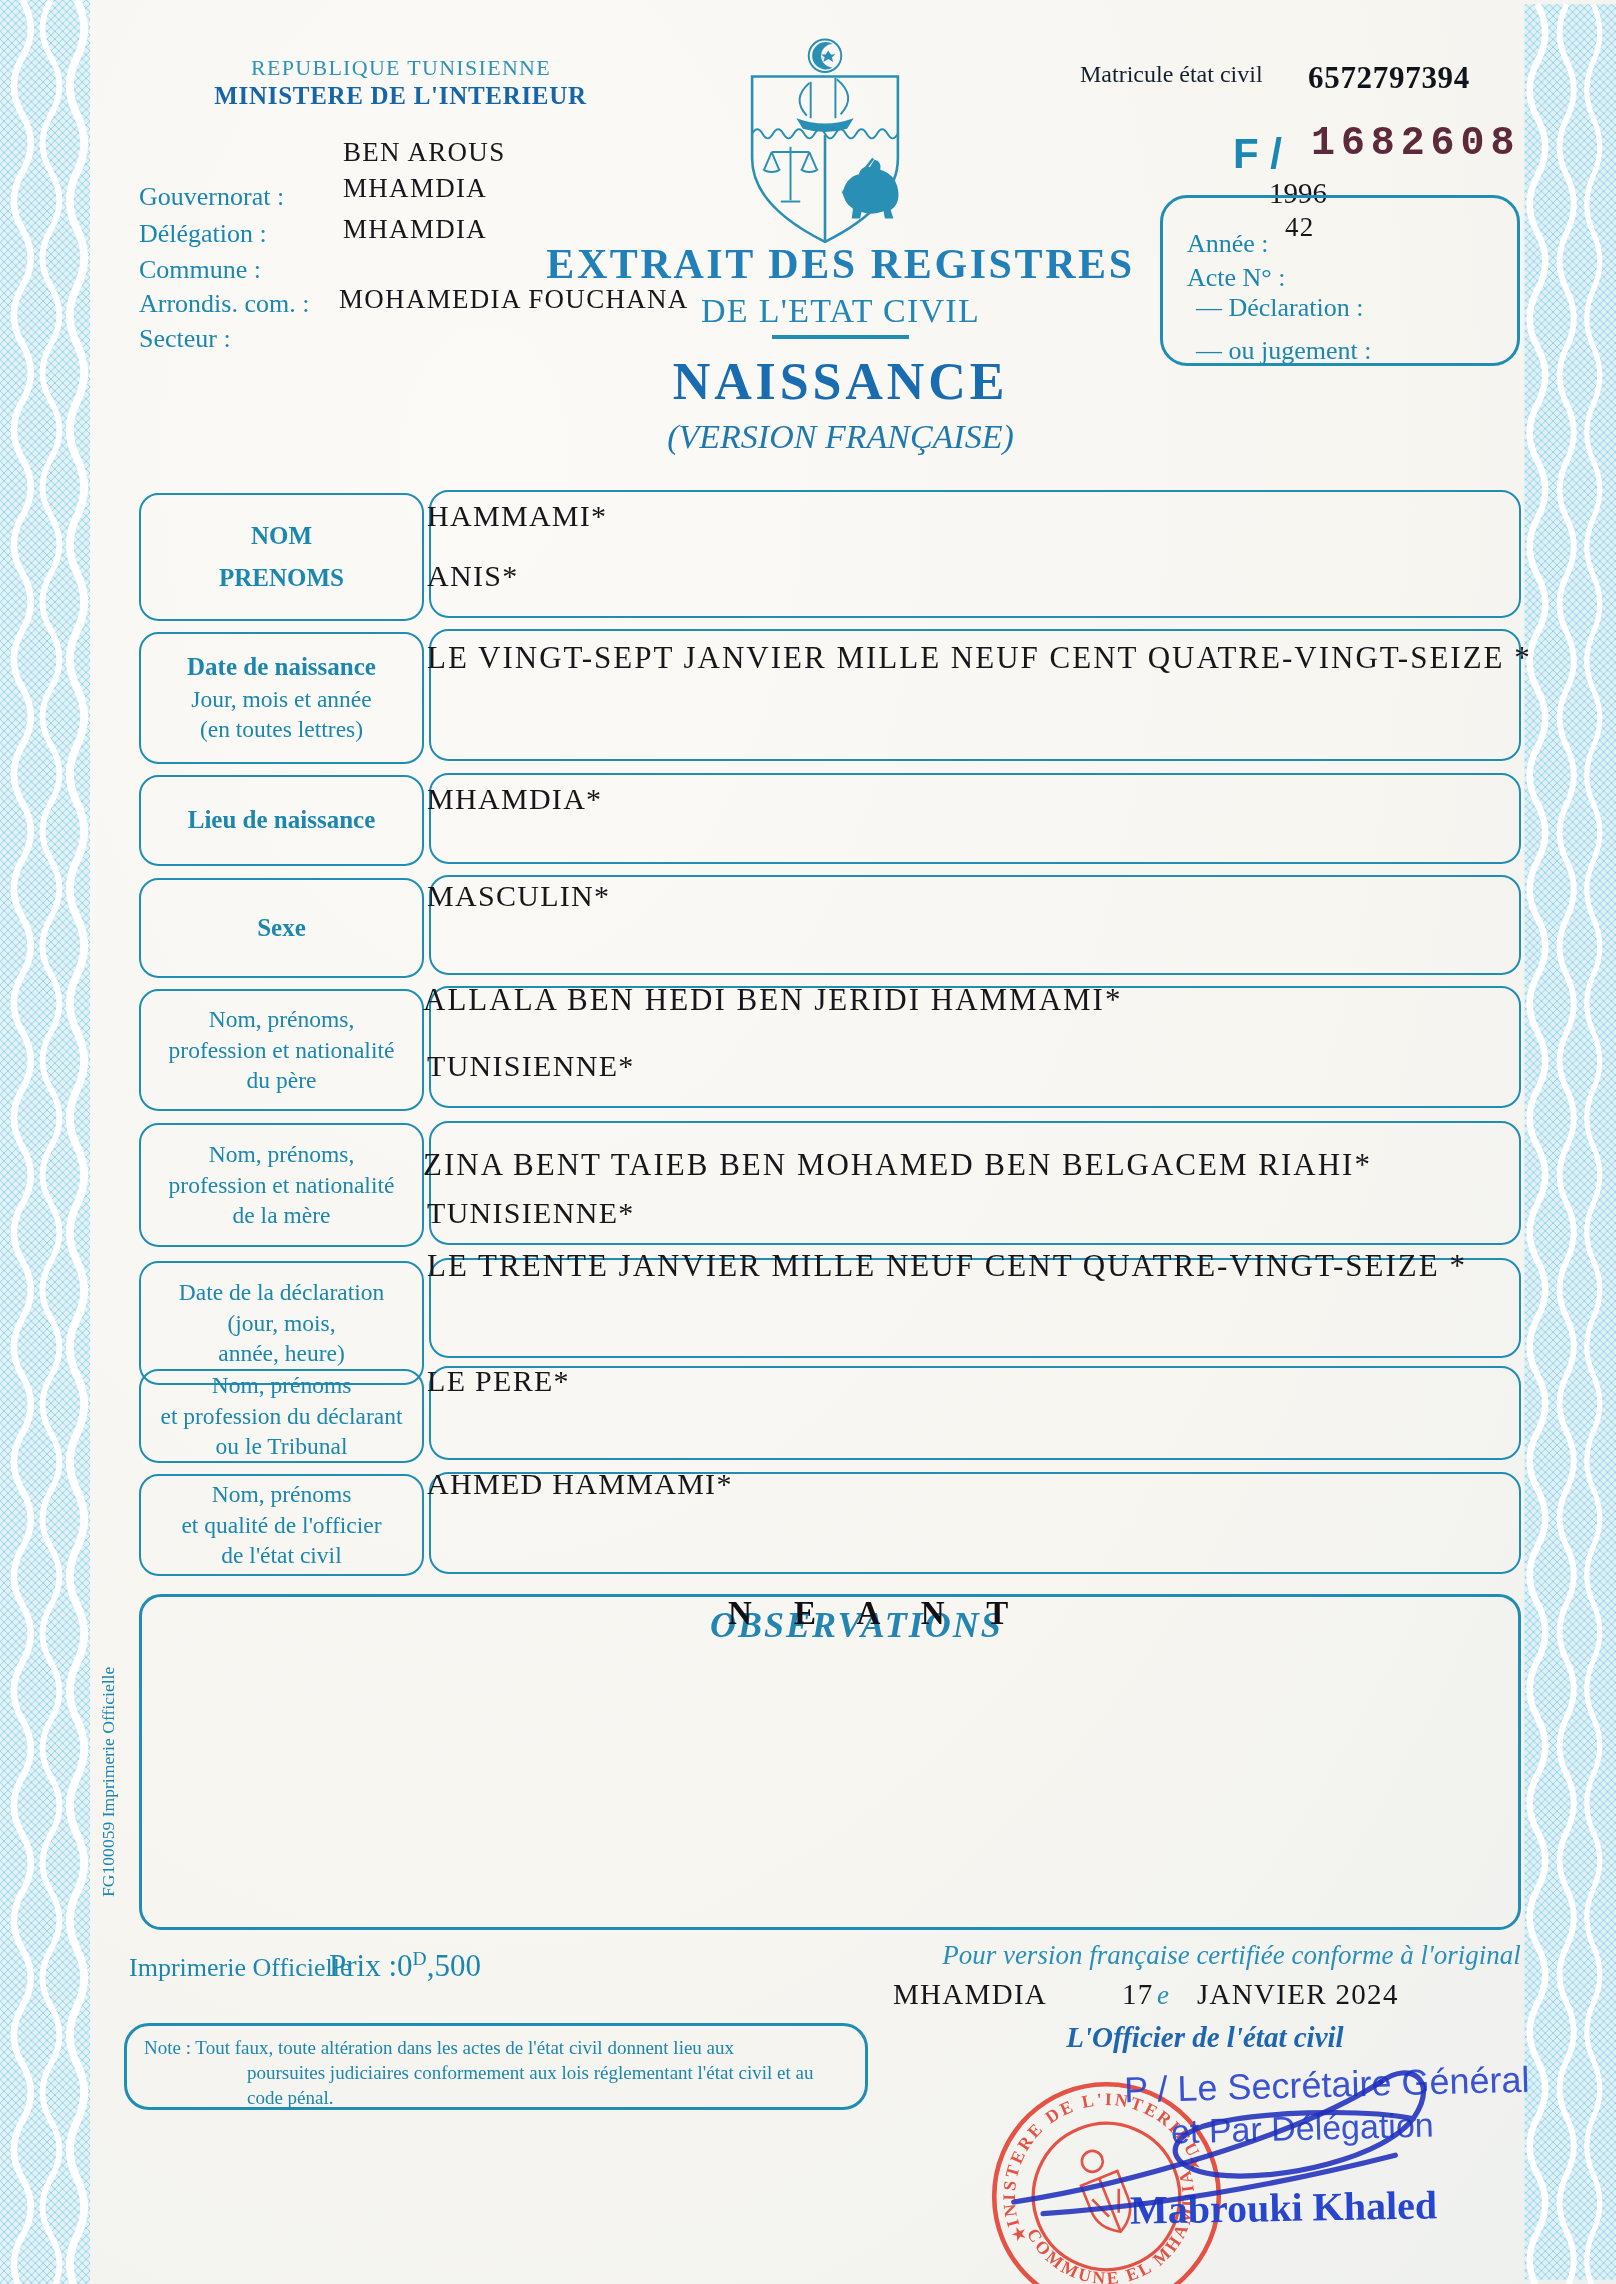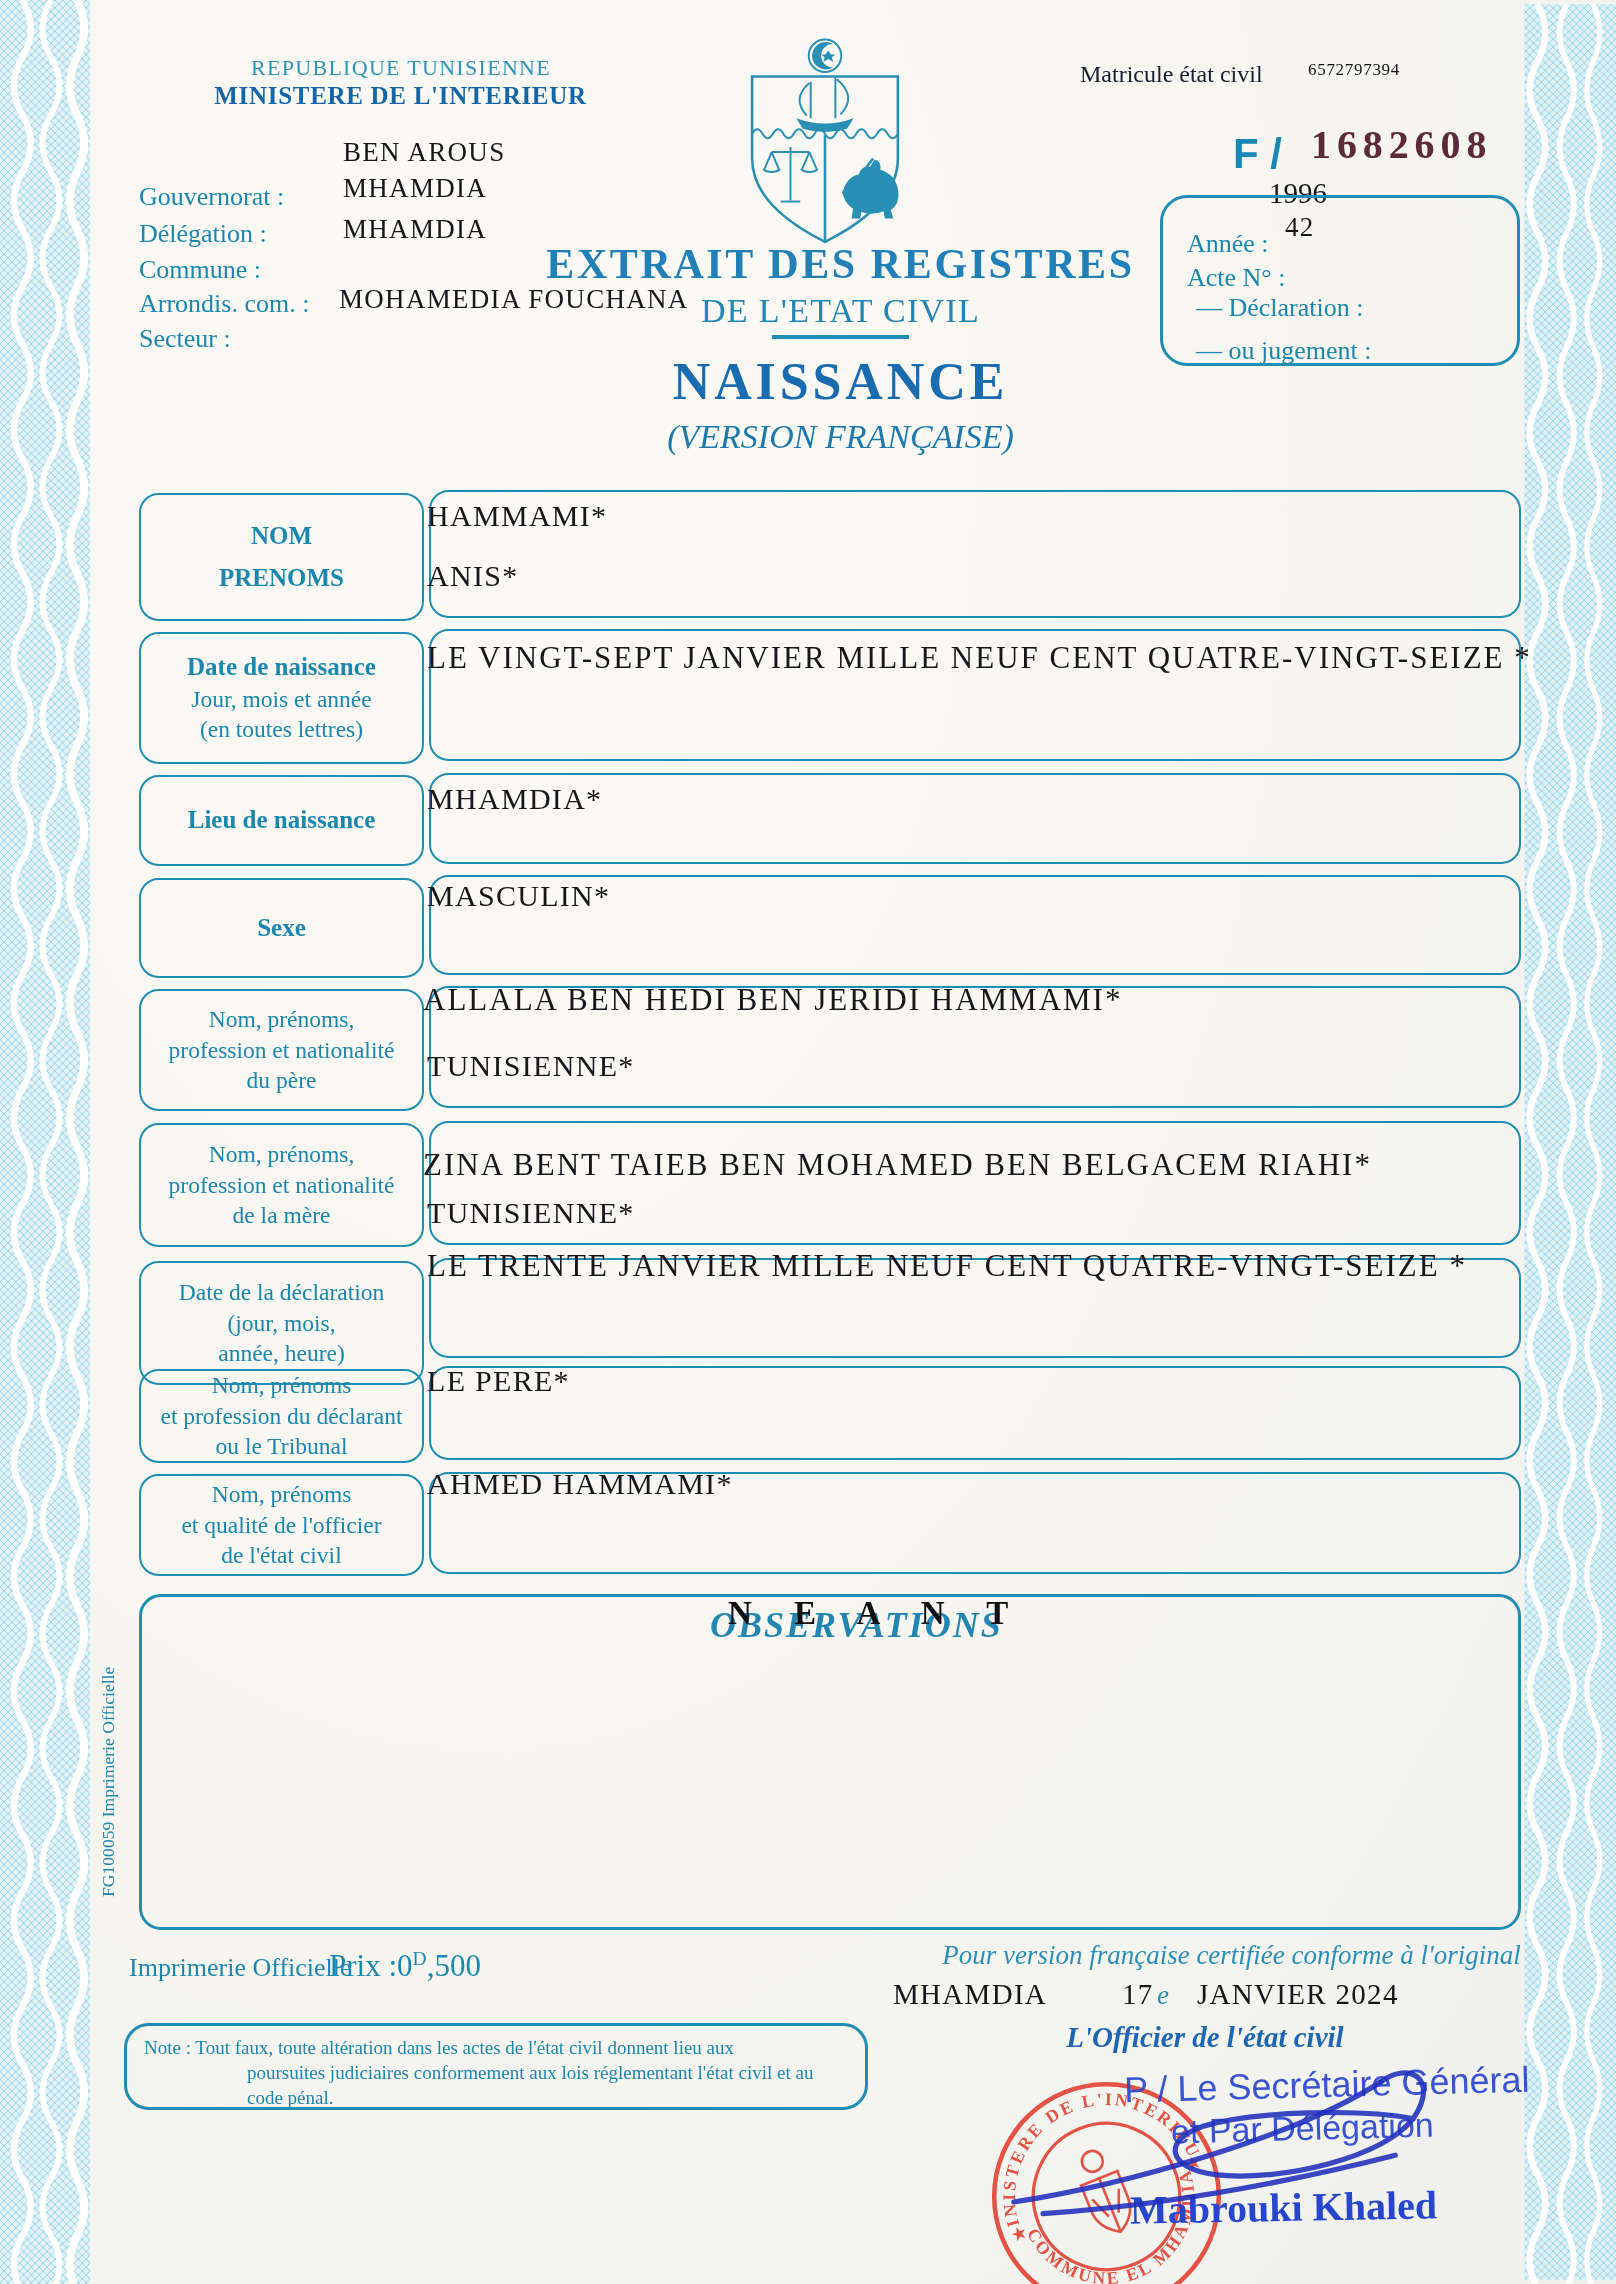--- a/index.html
+++ b/index.html
@@ -51,24 +51,24 @@
     <rect x="10" y="0" width="141" height="3506" fill="url(#net)"></rect>
     <path d="M30 0 q24 44 0 88 t0 88 t0 88 t0 88 t0 88 t0 88 t0 88 t0 88 t0 88 t0 88 t0 88 t0 88 t0 88 t0 88 t0 88 t0 88 t0 88 t0 88 t0 88 t0 88 t0 88 t0 88 t0 88 t0 88 t0 88 t0 88 t0 88 t0 88 t0 88 t0 88 t0 88 t0 88 t0 88 t0 88 t0 88 t0 88 t0 88 t0 88 t0 88 t0 88" stroke="#ffffff" stroke-width="10" fill="none"></path>
     <path d="M75 0 q-22 44 0 88 t0 88 t0 88 t0 88 t0 88 t0 88 t0 88 t0 88 t0 88 t0 88 t0 88 t0 88 t0 88 t0 88 t0 88 t0 88 t0 88 t0 88 t0 88 t0 88 t0 88 t0 88 t0 88 t0 88 t0 88 t0 88 t0 88 t0 88 t0 88 t0 88 t0 88 t0 88 t0 88 t0 88 t0 88 t0 88 t0 88 t0 88 t0 88 t0 88" stroke="#ffffff" stroke-width="9" fill="none"></path>
     <path d="M116 0 q20 44 0 88 t0 88 t0 88 t0 88 t0 88 t0 88 t0 88 t0 88 t0 88 t0 88 t0 88 t0 88 t0 88 t0 88 t0 88 t0 88 t0 88 t0 88 t0 88 t0 88 t0 88 t0 88 t0 88 t0 88 t0 88 t0 88 t0 88 t0 88 t0 88 t0 88 t0 88 t0 88 t0 88 t0 88 t0 88 t0 88 t0 88 t0 88 t0 88 t0 88" stroke="#ffffff" stroke-width="8" fill="none"></path>
   </svg>
 
   <div class="abs hdr-sm" style="left:176px;top:55px;width:450px;text-align:center">REPUBLIQUE TUNISIENNE</div>
   <div class="abs hdr-min" style="left:156px;top:82px;width:489px;text-align:center">MINISTERE DE L'INTERIEUR</div>
 
   <div class="abs" style="left:1080px;top:61px;font-size:24px;color:#15202e">Matricule état civil</div>
-  <div class="abs" style="left:1308px;top:60px;font-size:17px;font-weight:normal;color:#10151c;letter-spacing:0.7px">6572797394</div>
+  <div class="abs" style="left:1308px;top:60px;font-size:31px;font-weight:bold;color:#10151c;letter-spacing:0.7px">6572797394</div>
 
   <div class="abs" style="left:1233px;top:130px;font-family:'Liberation Sans',sans-serif;font-weight:bold;font-size:42px;color:#1b87b4">F /</div>
-  <div class="abs" style="left:1311px;top:121px;font-family:Liberation Serif, serif;font-weight:bold;font-size:40px;letter-spacing:5.9px;color:#5d2a3b">1682608</div>
+  <div class="abs" style="left:1311px;top:121px;font-family:Liberation Mono, monospace;font-weight:bold;font-size:40px;letter-spacing:5.9px;color:#5d2a3b">1682608</div>
   <div class="abs" style="left:1269px;top:177px;font-size:29px;color:#15151a">1996</div>
 
   <div class="abs typed" style="left:343px;top:137px;font-size:27px">BEN AROUS</div>
   <div class="abs admlabel" style="left:139px;top:182px">Gouvernorat :</div>
   <div class="abs typed" style="left:343px;top:173px;font-size:27px">MHAMDIA</div>
   <div class="abs admlabel" style="left:139px;top:219px">Délégation :</div>
   <div class="abs typed" style="left:343px;top:214px;font-size:27px">MHAMDIA</div>
   <div class="abs admlabel" style="left:139px;top:255px">Commune :</div>
   <div class="abs typed" style="left:343px;top:250px;font-size:27px"></div>
   <div class="abs admlabel" style="left:139px;top:289px">Arrondis. com. :</div>

